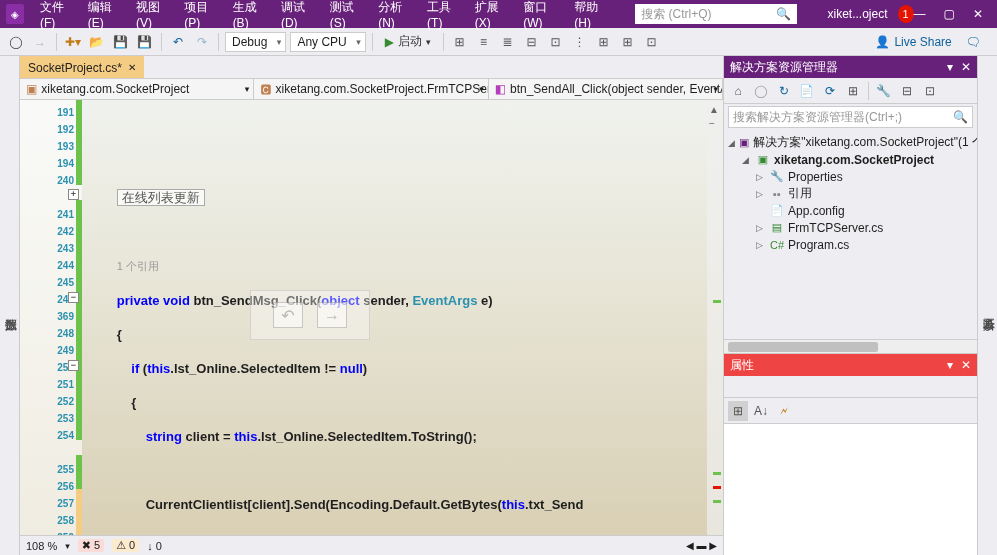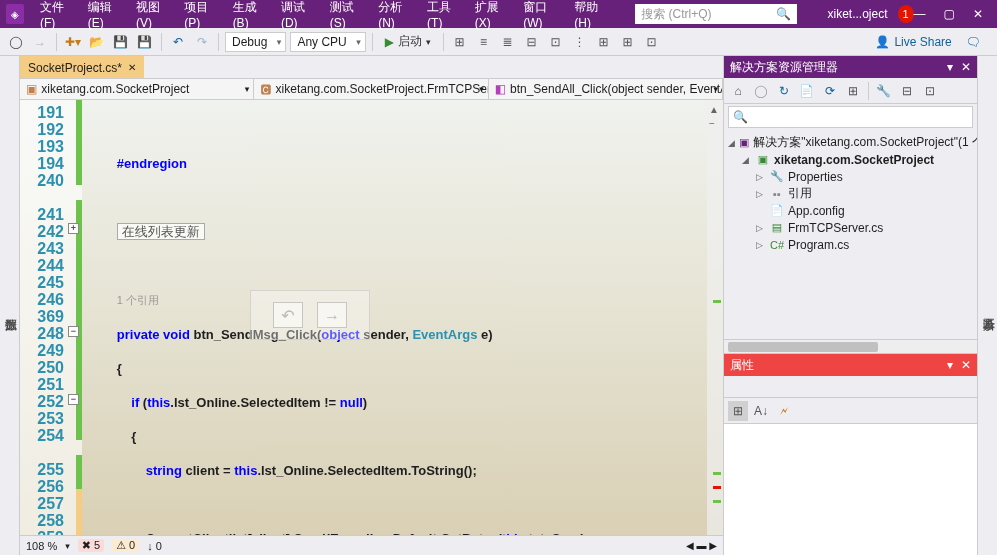--- a/index.html
+++ b/index.html
@@ -31,21 +31,21 @@
 .tab { height:22px; padding:0 8px; display:flex; align-items:center; gap:6px; background:#eeeef2; border-top:1px solid transparent; }
 .tab.active { background:#f5cc84; }
 .tab.blue { background:#5d8cc9; color:#fff; }
 .tab .x { font-size:10px; }
 
 .navbar { height:22px; background:#f5f5f5; border-top:1px solid #ccc; border-bottom:1px solid #ccc; display:flex; }
 .navbar .ncombo { flex:1; border-right:1px solid #ccc; padding:0 18px 0 6px; display:flex; align-items:center; position:relative; overflow:hidden; white-space:nowrap; }
 .navbar .ncombo::after { content:"▾"; position:absolute; right:4px; font-size:9px; }
 
 .code-outer { flex:1; display:flex; overflow:hidden; position:relative; background:linear-gradient(180deg, #f0f2ee 0%, #e8e6d8 40%, #d9d0b5 100%); }
-.linenums { width:62px; background:rgba(255,255,255,0.6); text-align:right; padding-right:18px; color:#2b91af; font-family:Consolas,monospace; font-size:16px; font-weight:bold; padding-top:4px; line-height:17px; position:relative; }
+.linenums { width:62px; background:rgba(255,255,255,0.6); text-align:right; padding-right:8px; color:#2b91af; font-family:Consolas,monospace; font-size:10px; font-weight:bold; padding-top:4px; line-height:17px; position:relative; }
 .changebar { position:absolute; right:0; top:0; width:6px; bottom:0; }
 .chseg { position:absolute; right:0; width:6px; }
 .chseg.green { background:#6cc24a; }
 .chseg.yellow { background:#f5cc84; }
 .code { flex:1; font-family:Consolas,monospace; font-size:13px; font-weight:bold; padding-top:4px; padding-left:24px; line-height:17px; white-space:pre; position:relative; }
 .code .kw { color:#0000ff; }
 .code .typ { color:#2b91af; }
 .code .ref { color:#999; font-size:11px; font-weight:normal; }
 .outline-btn { position:absolute; left:-14px; width:11px; height:11px; border:1px solid #888; background:#fff; font-size:9px; line-height:9px; text-align:center; color:#555; }
 .boxed { border:1px solid #aaa; padding:0 4px; color:#555; background:rgba(255,255,255,0.7); font-weight:normal; }
@@ -200,21 +200,20 @@
         <div class="changebar">
           <div class="chseg green" style="top:0;height:85px"></div>
           <div class="chseg green" style="top:100px;height:240px"></div>
           <div class="chseg green" style="top:355px;height:34px"></div>
           <div class="chseg yellow" style="top:389px;height:51px"></div>
 
         </div>
       </div>
       <div class="code">
 <div>&nbsp;</div>
-<div>   <span class="kw">#endregion</span></div>
 <div>&nbsp;</div>
 <div><span class="outline-btn">+</span>   <span class="boxed">在线列表更新</span></div>
 <div>&nbsp;</div>
 <div>   <span class="ref">1 个引用</span></div>
 <div><span class="outline-btn">−</span>   <span class="kw">private</span> <span class="kw">void</span> <span style="font-weight:bold">btn_SendMsg_Click</span><span>(</span><span class="kw">object</span><span> sender, </span><span class="typ">EventArgs</span><span> e)</span></div>
 <div>   <span>{</span></div>
 <div><span class="outline-btn">−</span>       <span class="kw">if</span> (<span class="kw">this</span><span>.lst_Online.SelectedItem != </span><span class="kw">null</span><span>)</span></div>
 <div>       <span>{</span></div>
 <div>           <span class="kw">string</span><span> client = </span><span class="kw">this</span><span>.lst_Online.SelectedItem.ToString();</span></div>
 <div>&nbsp;</div>
@@ -265,20 +264,21 @@
       <div class="ptbtn" style="color:#0e639c">↻</div>
       <div class="ptbtn" style="color:#c27d1a">📄</div>
       <div class="ptbtn" style="color:#0e639c">⟳</div>
       <div class="ptbtn">⊞</div>
       <div class="tsep"></div>
       <div class="ptbtn">🔧</div>
       <div class="ptbtn">⊟</div>
       <div class="ptbtn">⊡</div>
     </div>
     <div class="pane-search">
+      <span>搜索解决方案资源管理器(Ctrl+;)</span>
       <span>🔍</span>
     </div>
     <div class="tree">
       <div class="node">
           <span class="arrow">◢</span>
           <span class="ico" style="color:#68217a">▣</span>
           <span class="sel">解决方案"xiketang.com.SocketProject"(1 个项目/共</span>
         </div>
       <div class="node" style="padding-left:14px">
           <span class="arrow">◢</span>

